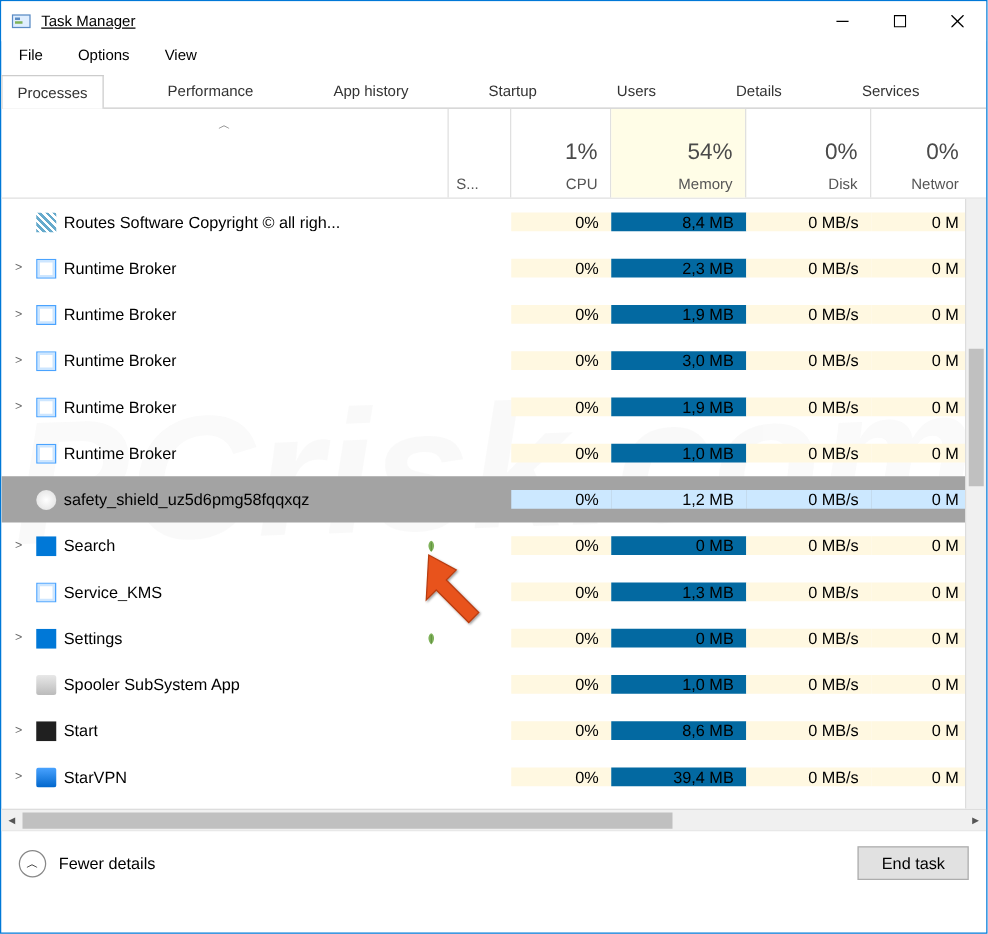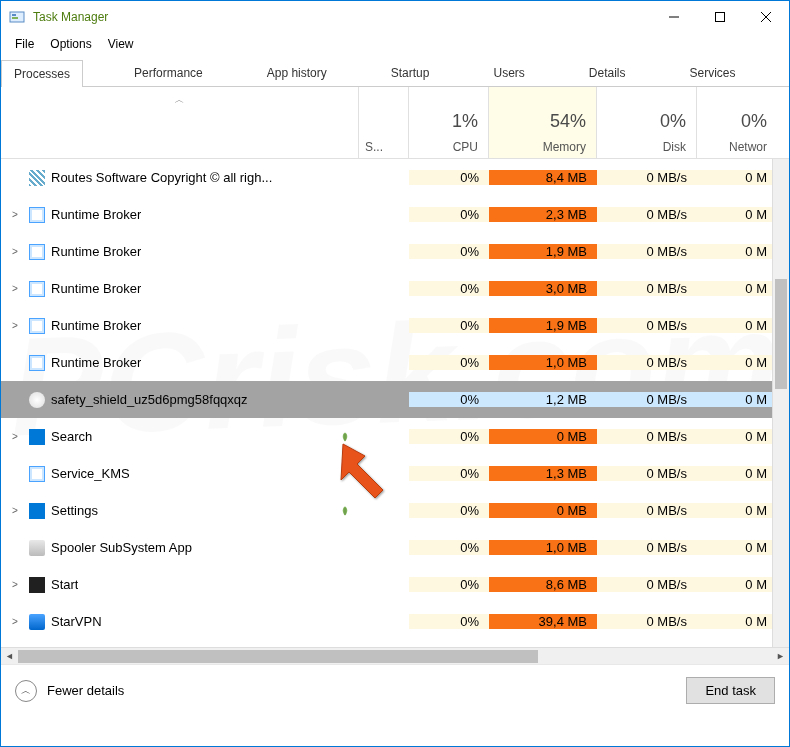--- a/index.html
+++ b/index.html
@@ -1,27 +1,27 @@
 <!DOCTYPE html>
 <html><head>
 <meta charset="utf-8">
 <style>
 * { box-sizing: border-box; margin: 0; padding: 0; font-family: "Segoe UI", Tahoma, sans-serif; }
 body { background: #fff; width: 790px; height: 747px; overflow: hidden; position: relative; border: 1px solid #0078d7; }
 
 
 .titlebar { height: 32px; display: flex; align-items: center; padding-left: 8px; background: #fff; }
 .titlebar .appicon { width: 16px; height: 16px; margin-right: 8px; display:inline-block; }
-.titlebar .title { font-size: 12px; color: #4d7c0f; flex: 1; }
+.titlebar .title { font-size: 12px; color: #000000; flex: 1; text-decoration: underline; }
 .winbtns { display: flex; height: 32px; }
 .winbtn { width: 46px; display: flex; align-items: center; justify-content: center; font-size: 14px; color: #000; }
 .winbtn svg { width: 10px; height: 10px; }
 
 
-.menubar { height: 22px; display: flex; align-items: center; padding-left: 8px; font-size: 12px; gap: 4px; }
+.menubar { height: 22px; display: flex; align-items: center; padding-left: 8px; font-size: 12px; gap: 16px; }
 .menubar span { padding: 2px 6px; }
 
 
 .tabstrip { display: flex; border-bottom: 1px solid #ccc; margin-top: 4px; gap: 38px; }
 .tab { padding: 6px 12px; font-size: 12px; border: 1px solid transparent; border-bottom: none; color: #333; }
 .tab.active { border-color: #ccc; background: #fff; position: relative; top: 1px; }
 
 
 .table-wrap { position: relative; height: 560px; overflow: hidden; }
 .header-row { display: flex; height: 72px; border-bottom: 1px solid #e0e0e0; }
@@ -39,21 +39,21 @@
 .rows { overflow: hidden; }
 .row { display: flex; height: 37px; align-items: center; border-bottom: 0px solid transparent; font-size: 13px; }
 .row.selected { background: #a3a3a3; }
 .row .cell-name { width: 358px; display: flex; align-items: center; padding-left: 6px; white-space: nowrap; overflow: hidden; }
 .row .expander { width: 16px; text-align:center; color:#666; font-size:10px;}
 .row .picon { width: 16px; height: 16px; margin: 0 6px; display:inline-block; flex-shrink:0;}
 .row .pname { overflow: hidden; text-overflow: ellipsis; white-space:nowrap;}
 .row .cell-s { width: 50px; text-align:center; }
 .row .cell-num { text-align: right; padding-right: 10px; }
 .row .cell-cpu { width: 80px; background: #fff8e1; }
-.row .cell-mem { width: 108px; background: #f97316; }
+.row .cell-mem { width: 108px; background: #0369a1; }
 .row .cell-disk { width: 100px; background: #fff8e1; }
 .row .cell-net { width: 80px; background: #fff8e1; }
 .row.selected .cell-cpu, .row.selected .cell-mem, .row.selected .cell-disk, .row.selected .cell-net { background: #cce8ff; }
 
 
 .vscroll { position:absolute; right:0; top:72px; bottom:0; width:17px; background:#f0f0f0; border-left:1px solid #ddd;}
 .vscroll .thumb { position:absolute; left:2px; right:2px; top:120px; height:110px; background:#c0c0c0;}
 .hscroll { height:17px; background:#f0f0f0; display:flex; align-items:center; border-top:1px solid #ddd; position:relative;}
 .hscroll .arrow { width:17px; height:17px; text-align:center; font-size:9px; color:#555; line-height:17px;}
 .hscroll .track { flex:1; position:relative; height:17px;}

